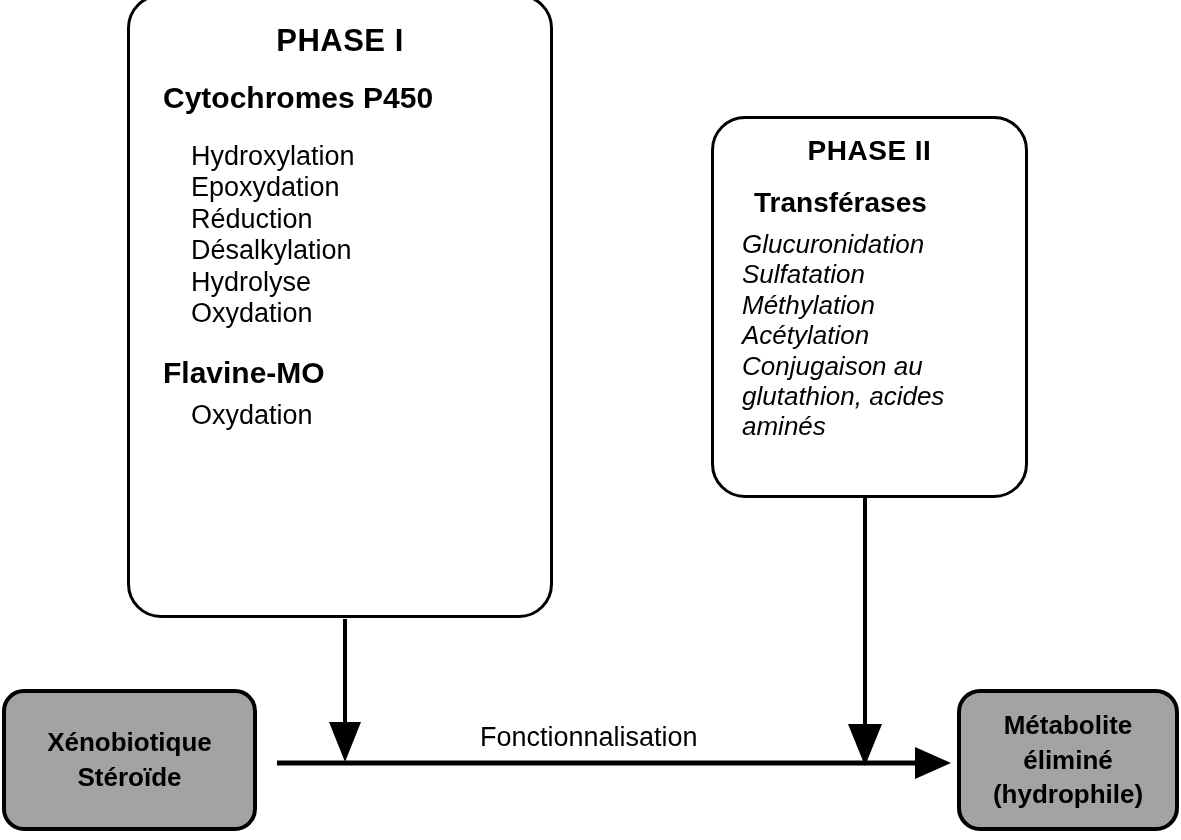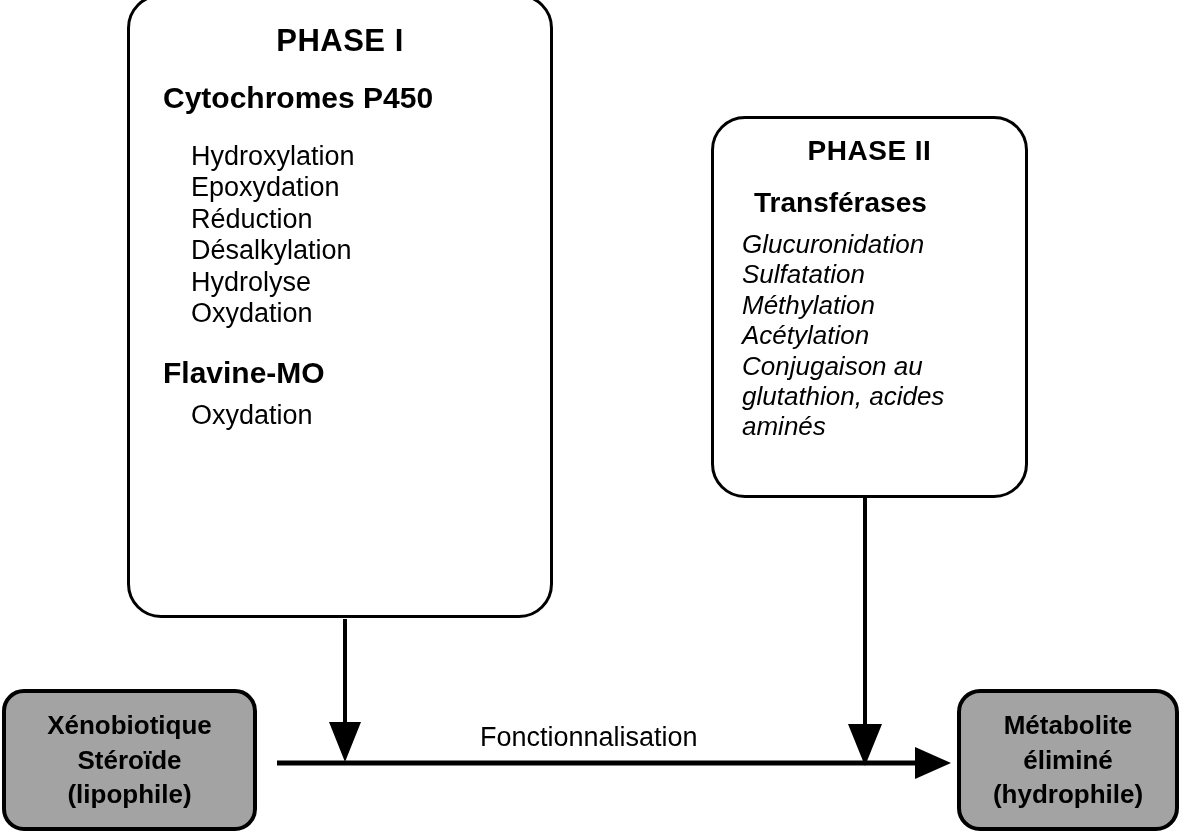--- a/index.html
+++ b/index.html
@@ -208,21 +208,20 @@
       <div class="blk reaction">Acétylation</div>
       <div class="blk reaction">Conjugaison au</div>
       <div class="blk reaction">glutathion, acides</div>
       <div class="blk reaction">aminés</div>
     </div>
   </div>
 
   <div class="term-box" id="xenobiotic-box">
     <div class="term-line">Xénobiotique</div>
     <div class="term-line">Stéroïde</div>
-    <div class="term-line">(lipophile)</div>
   </div>
 
   <div class="term-box" id="metabolite-box">
     <div class="term-line">Métabolite</div>
     <div class="term-line">éliminé</div>
     <div class="term-line">(hydrophile)</div>
   </div>
 
   <svg id="arrow-layer" viewBox="0 0 1181 840">
 

